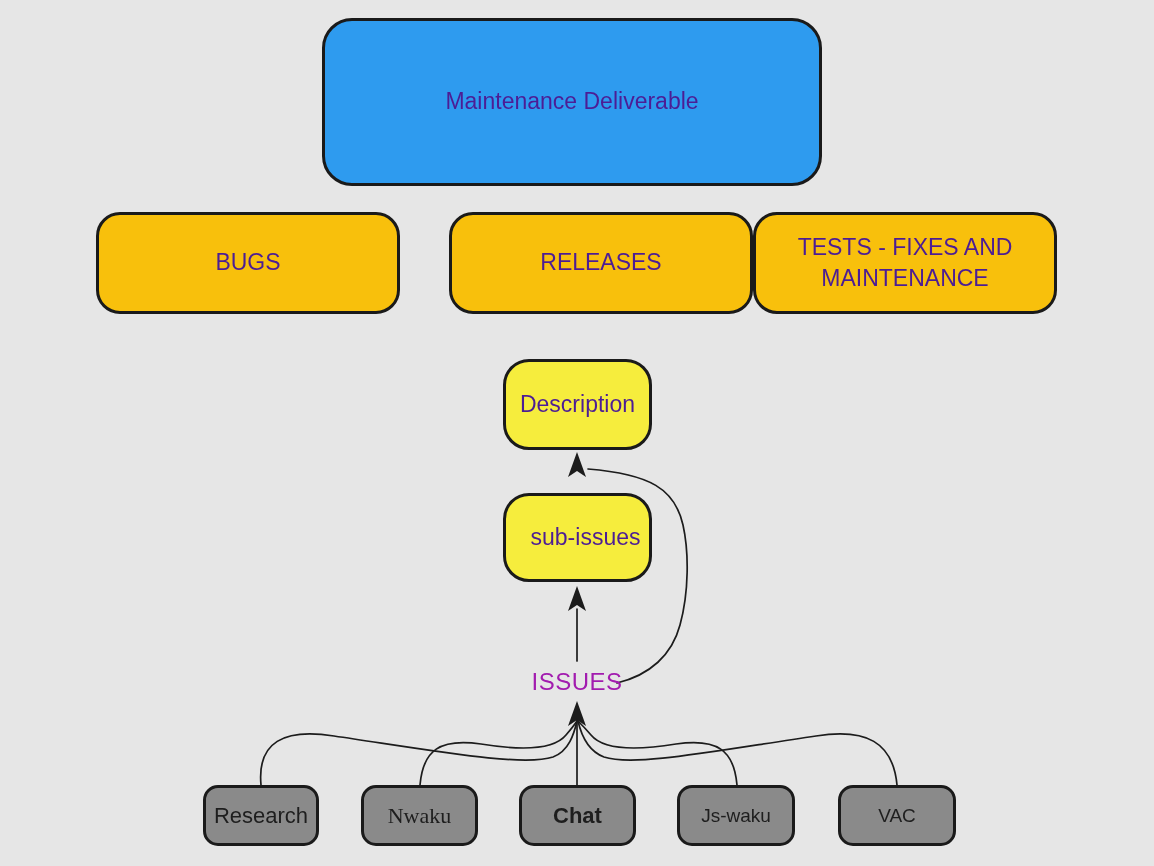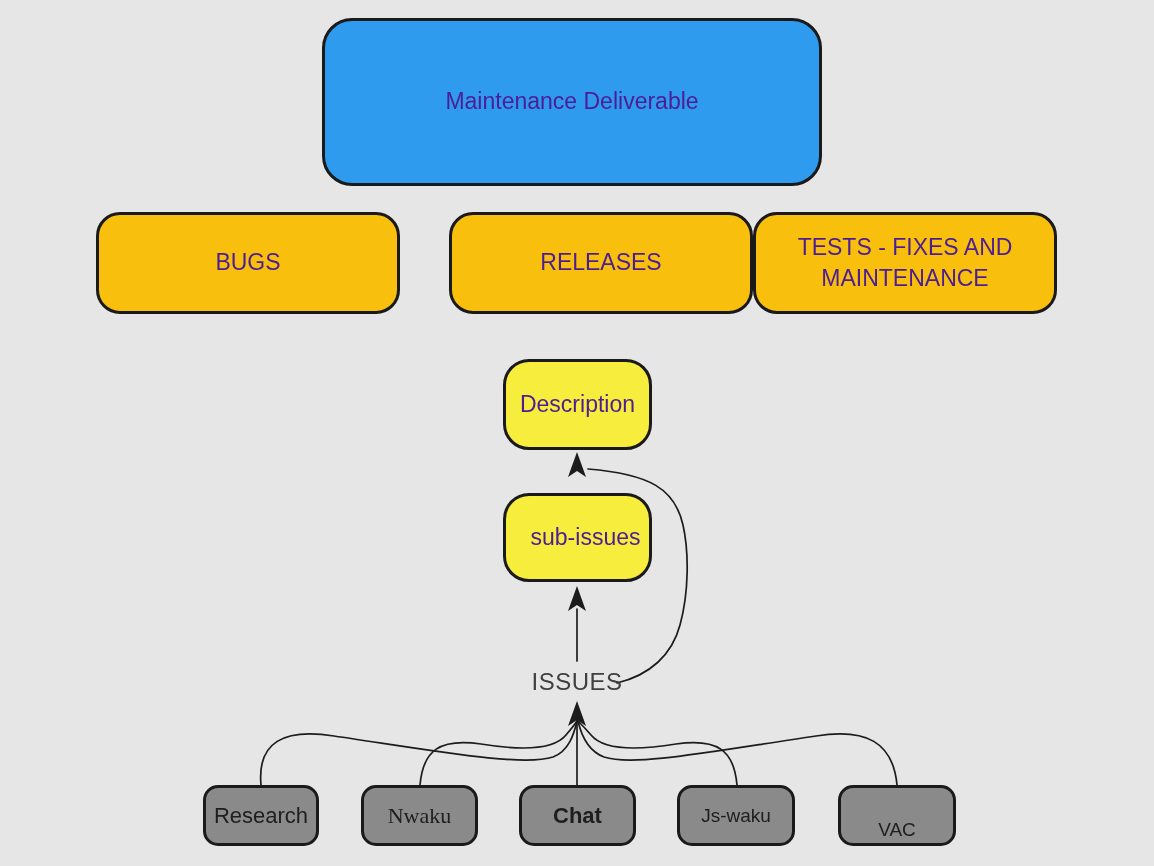--- a/index.html
+++ b/index.html
@@ -63,21 +63,21 @@
   .node-jswaku   { left: 677px; width: 118px; font-size: 19px; }
   .node-vac      { left: 838px; width: 118px; font-size: 19px; }
   .text-node {
     position: absolute;
     left: 502px;
     top: 668px;
     width: 150px;
     text-align: center;
     font-size: 24px;
     letter-spacing: 0.5px;
-    color: #404040;
+    color: #a21caf;
   }
 </style>
 </head>
 <body style="background-color: rgb(230, 230, 230);">
 
 <div class="stage">
 
   <svg class="edges" viewBox="0 0 1154 866">
 
     <path class="edge" d="M 577 661 L 577 609" stroke="#1c1c1c"></path>
@@ -129,17 +129,17 @@
   </div>
 
   <div class="node node-gray node-chat" style="background-color: rgb(138, 138, 138);">
     <span class="label">Chat</span>
   </div>
 
   <div class="node node-gray node-jswaku" style="background-color: rgb(138, 138, 138); align-items: center;">
     <span class="label">Js-waku</span>
   </div>
 
-  <div class="node node-gray node-vac" style="background-color: rgb(138, 138, 138); align-items: flex-end;">
+  <div class="node node-gray node-vac" style="background-color: rgb(138, 138, 138);">
     <span class="label">VAC</span>
   </div>
 
 </div>
 
 </body></html>

